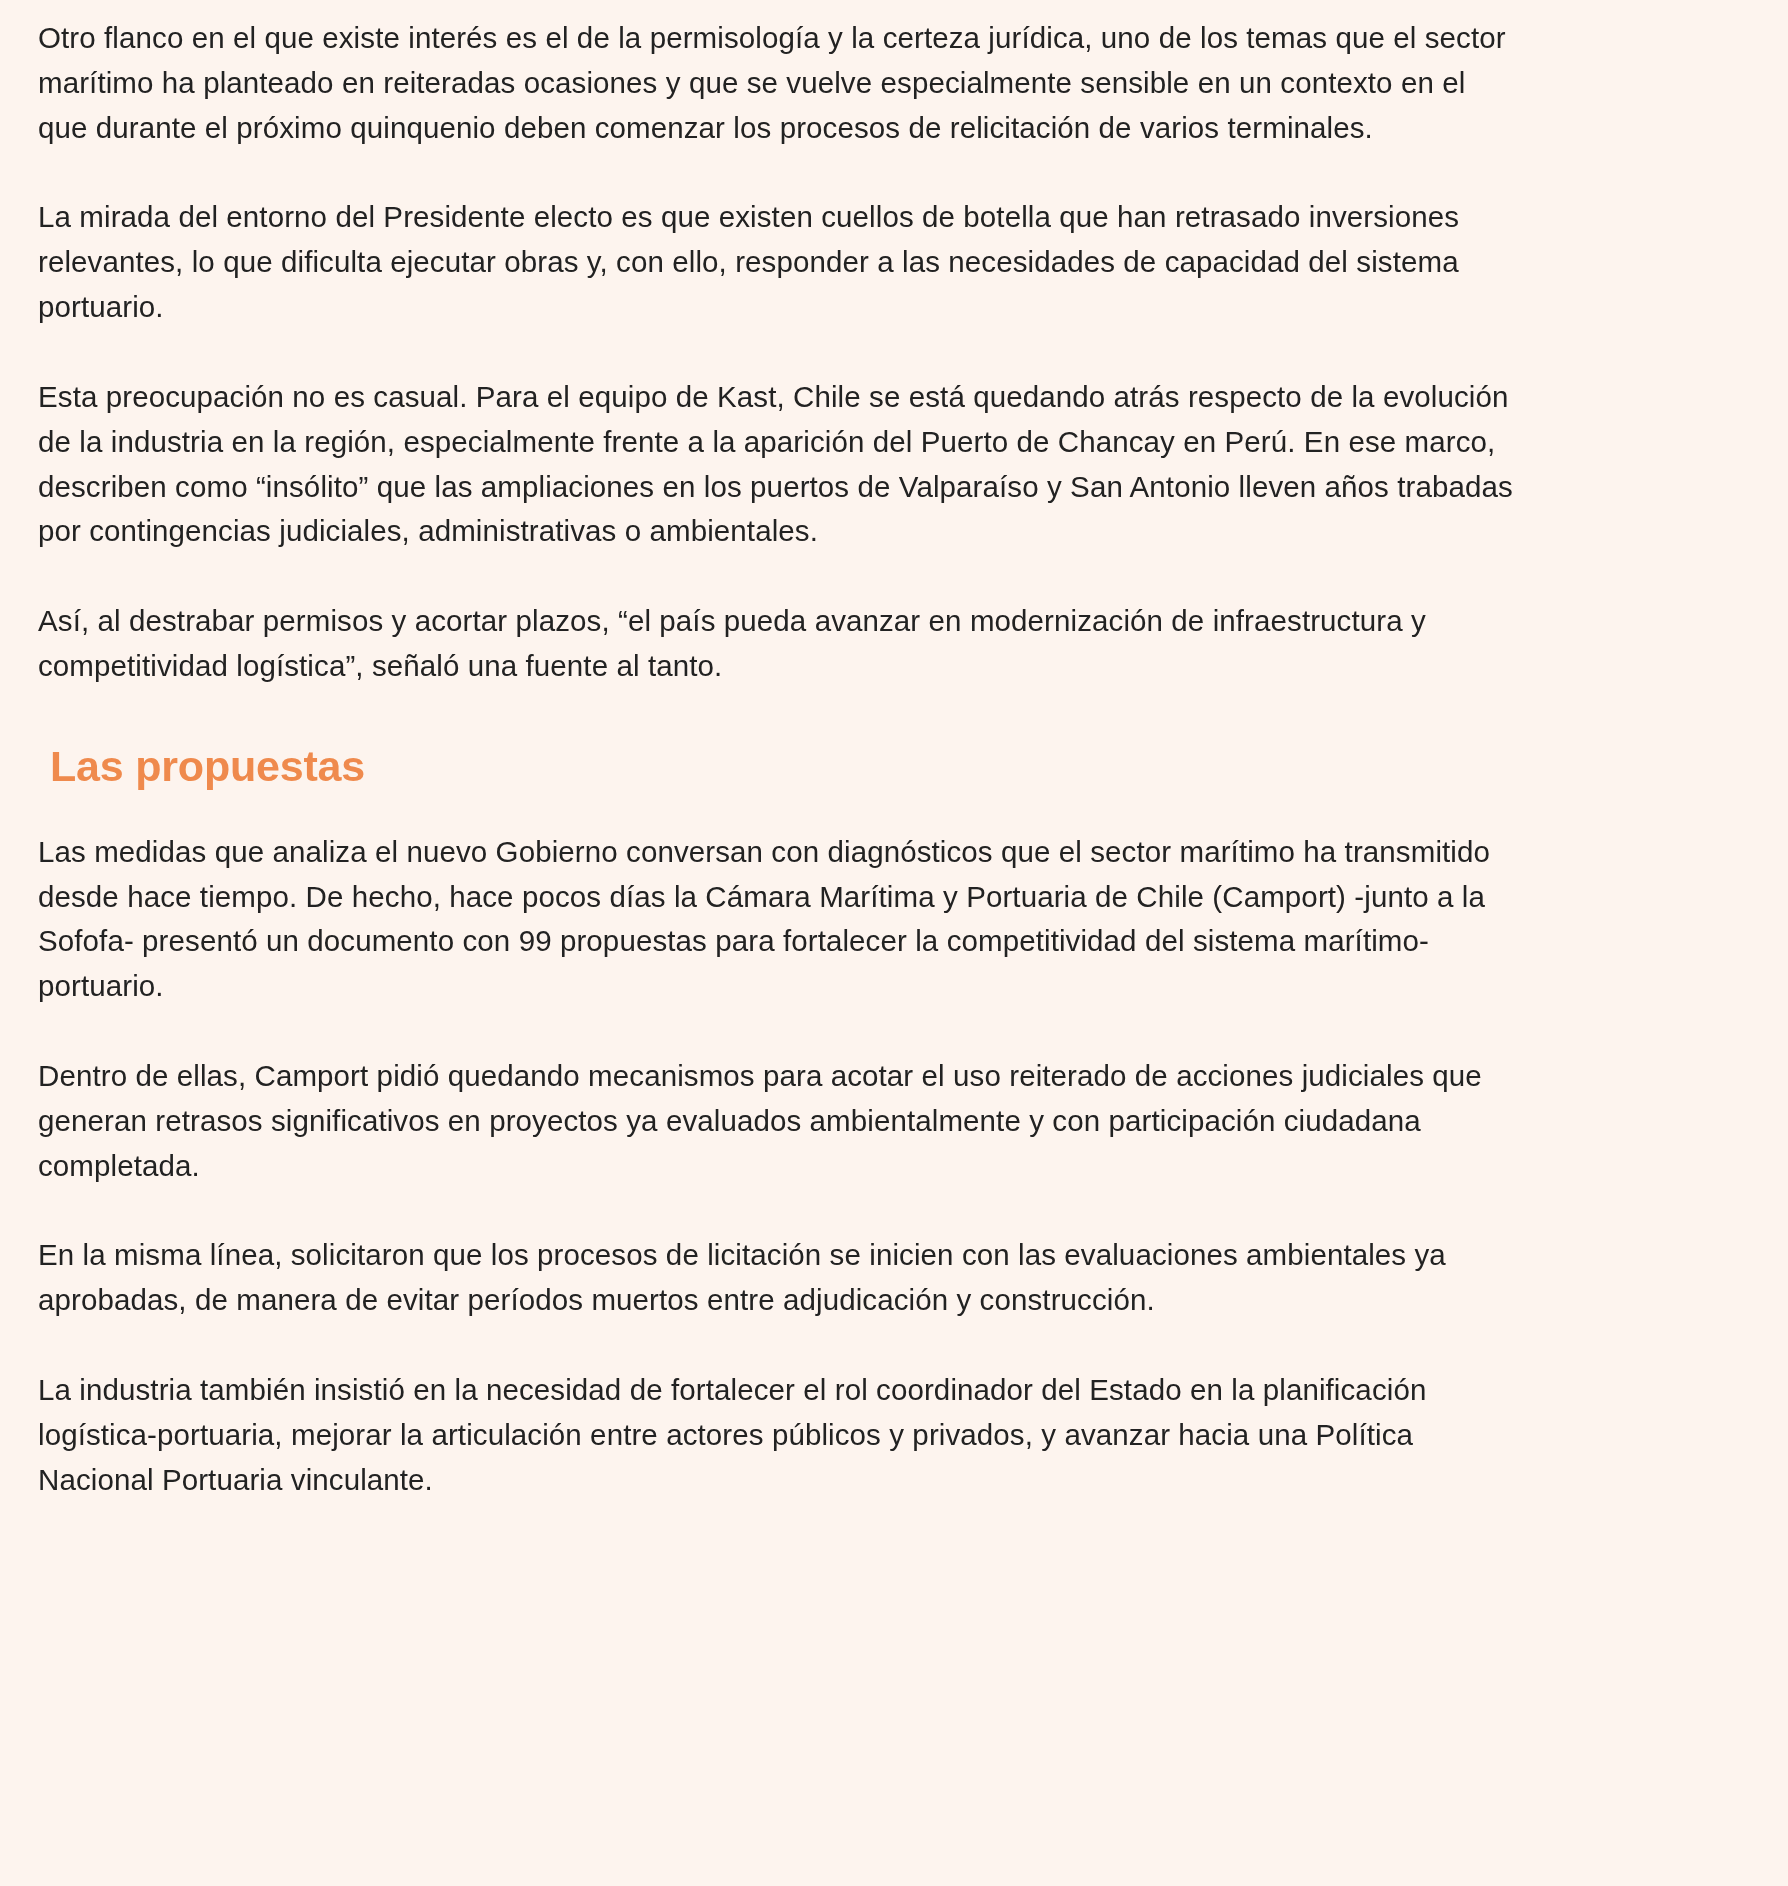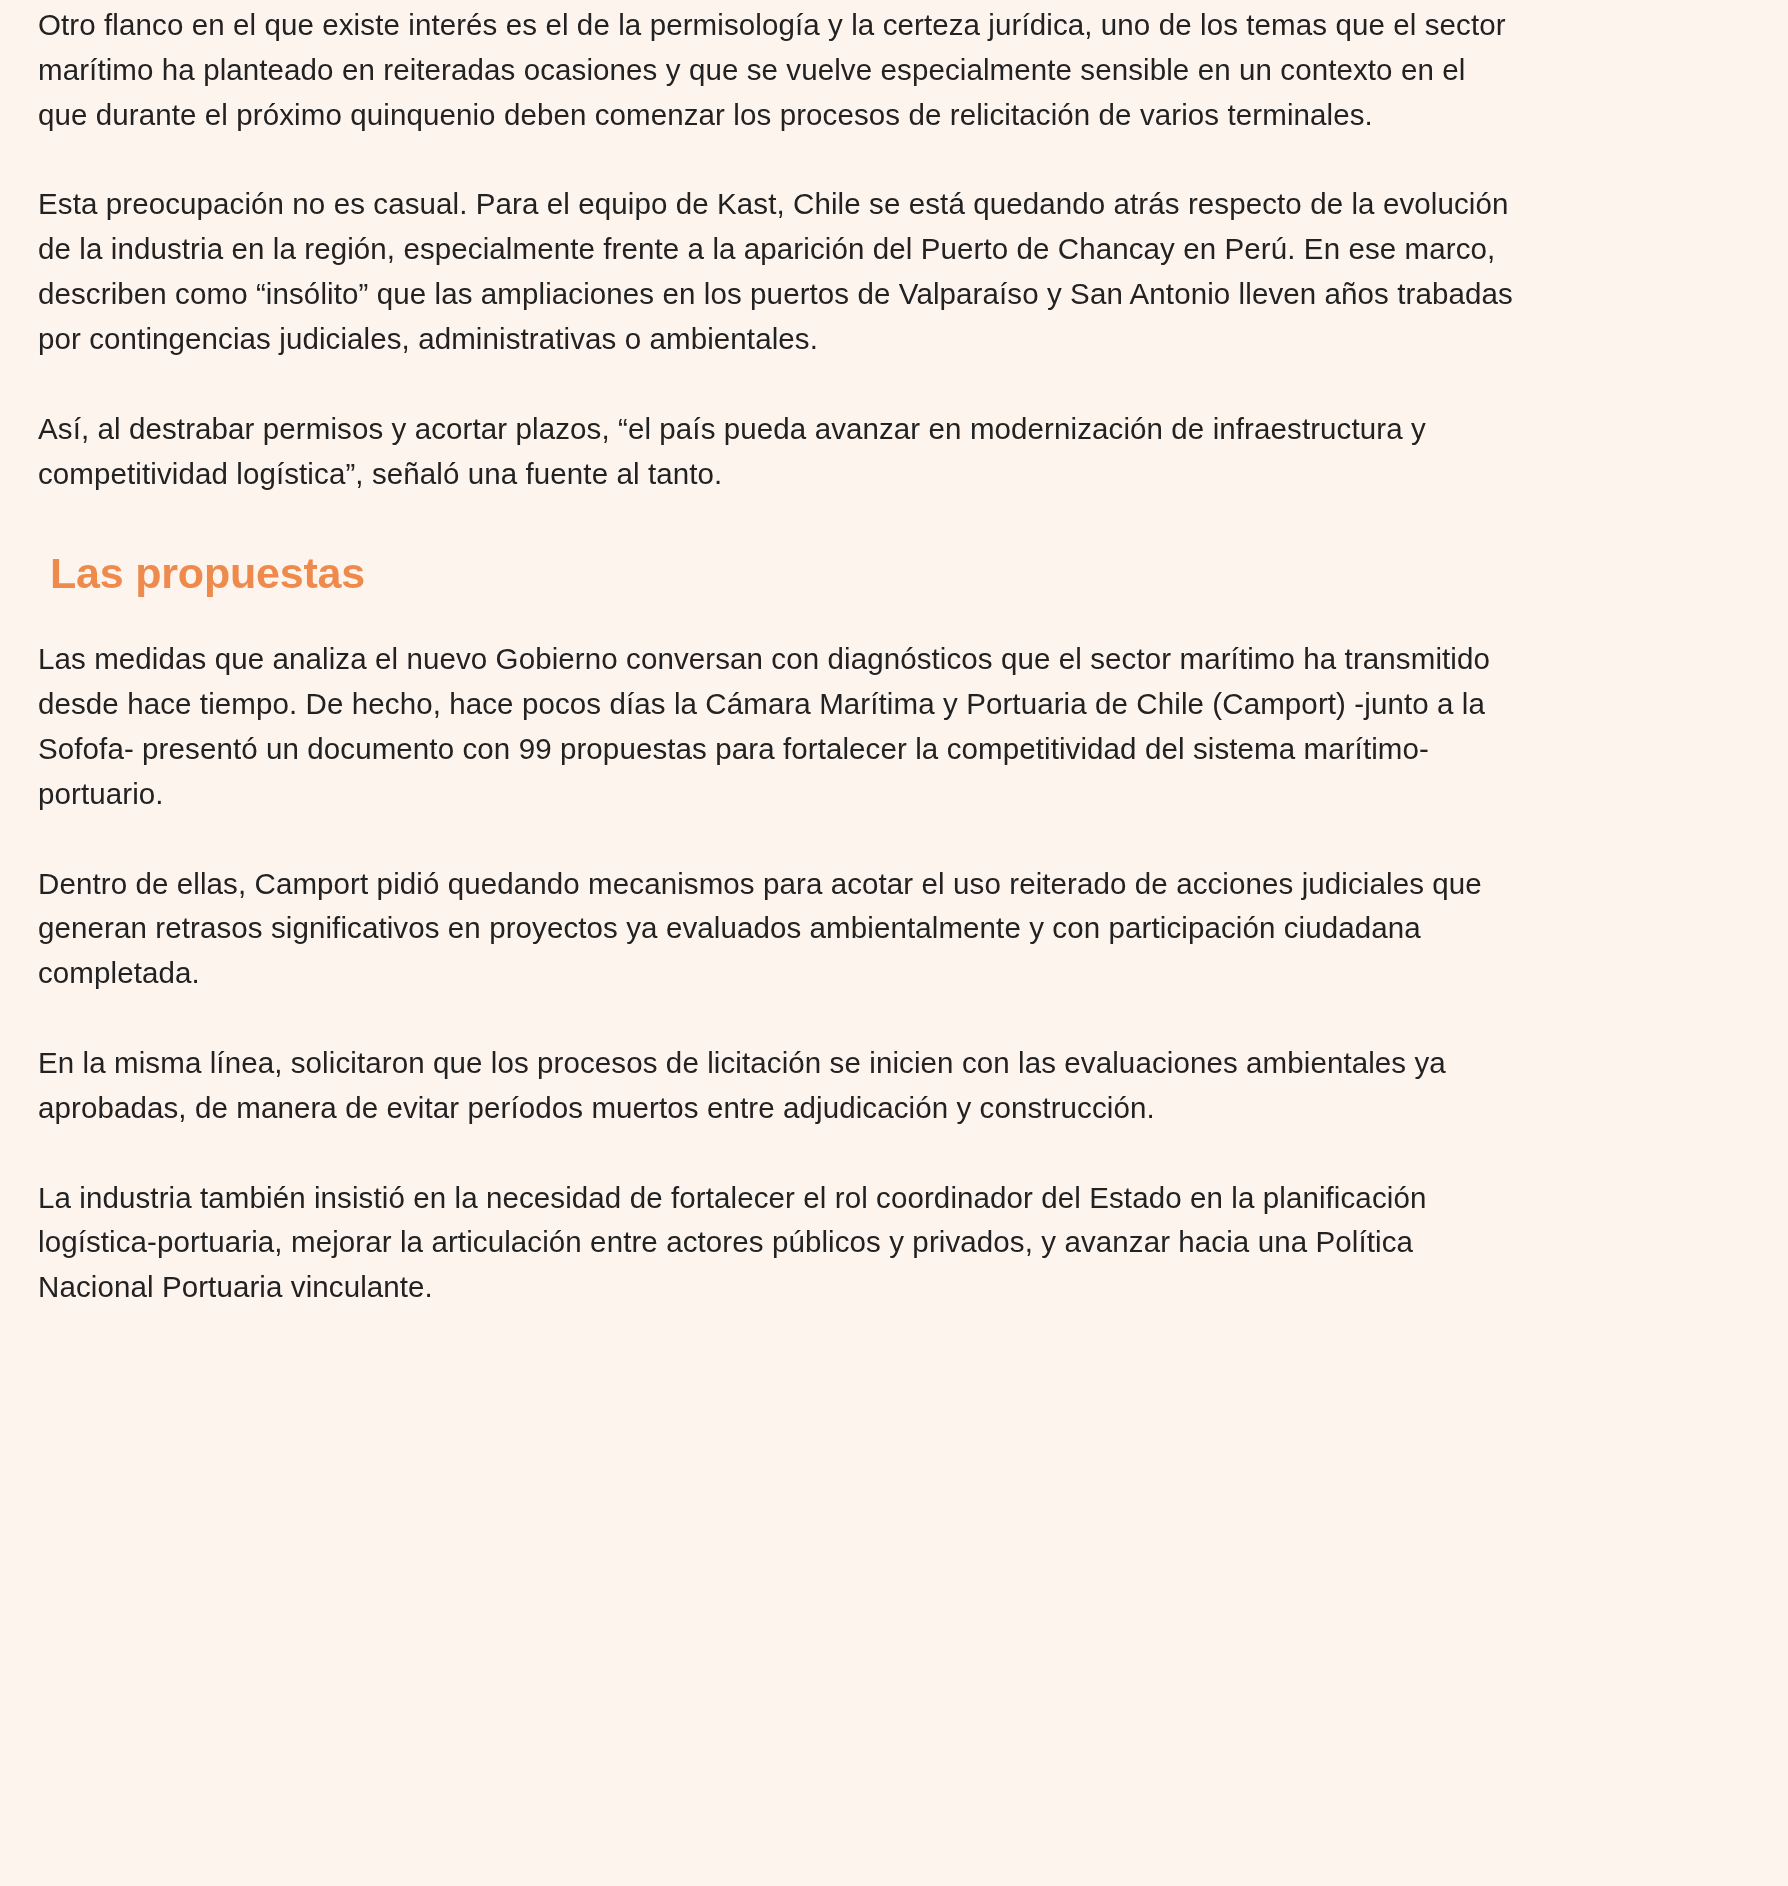--- a/index.html
+++ b/index.html
@@ -9,21 +9,21 @@
   }
   body {
     width: 1788px;
     min-height: 1886px;
     font-family: "Liberation Sans", sans-serif;
     color: #1a1a1a;
   }
   .article {
     box-sizing: border-box;
     width: 1564px;
-    padding: 3px 44px 0 38px;
+    padding: 16px 44px 0 38px;
   }
   .para {
     font-size: 29.5px;
     line-height: 1.52;
     color: #222222;
     margin: 0 0 45px 0;
     letter-spacing: 0.1px;
     font-weight: 400;
   }
   .para:last-child {
@@ -38,20 +38,21 @@
     letter-spacing: -0.2px;
   }
 </style>
 </head>
 <body>
 
 <article class="article">
 
   <p class="para">Otro flanco en el que existe interés es el de la permisología y la certeza jurídica, uno de los temas que el sector marítimo ha planteado en reiteradas ocasiones y que se vuelve especialmente sensible en un contexto en el que durante el próximo quinquenio deben comenzar los procesos de relicitación de varios terminales.</p>
 
+  <p class="para">La mirada del entorno del Presidente electo es que existen cuellos de botella que han retrasado inversiones relevantes, lo que dificulta ejecutar obras y, con ello, responder a las necesidades de capacidad del sistema portuario.</p>
 
   <p class="para">Esta preocupación no es casual. Para el equipo de Kast, Chile se está quedando atrás respecto de la evolución de la industria en la región, especialmente frente a la aparición del Puerto de Chancay en Perú. En ese marco, describen como “insólito” que las ampliaciones en los puertos de Valparaíso y San Antonio lleven años trabadas por contingencias judiciales, administrativas o ambientales.</p>
 
   <p class="para">Así, al destrabar permisos y acortar plazos, “el país pueda avanzar en modernización de infraestructura y competitividad logística”, señaló una fuente al tanto.</p>
 
   <h2 class="section-heading">Las propuestas</h2>
 
   <p class="para">Las medidas que analiza el nuevo Gobierno conversan con diagnósticos que el sector marítimo ha transmitido desde hace tiempo. De hecho, hace pocos días la Cámara Marítima y Portuaria de Chile (Camport) -junto a la Sofofa- presentó un documento con 99 propuestas para fortalecer la competitividad del sistema marítimo-portuario.</p>
 
   <p class="para">Dentro de ellas, Camport pidió quedando mecanismos para acotar el uso reiterado de acciones judiciales que generan retrasos significativos en proyectos ya evaluados ambientalmente y con participación ciudadana completada.</p>

